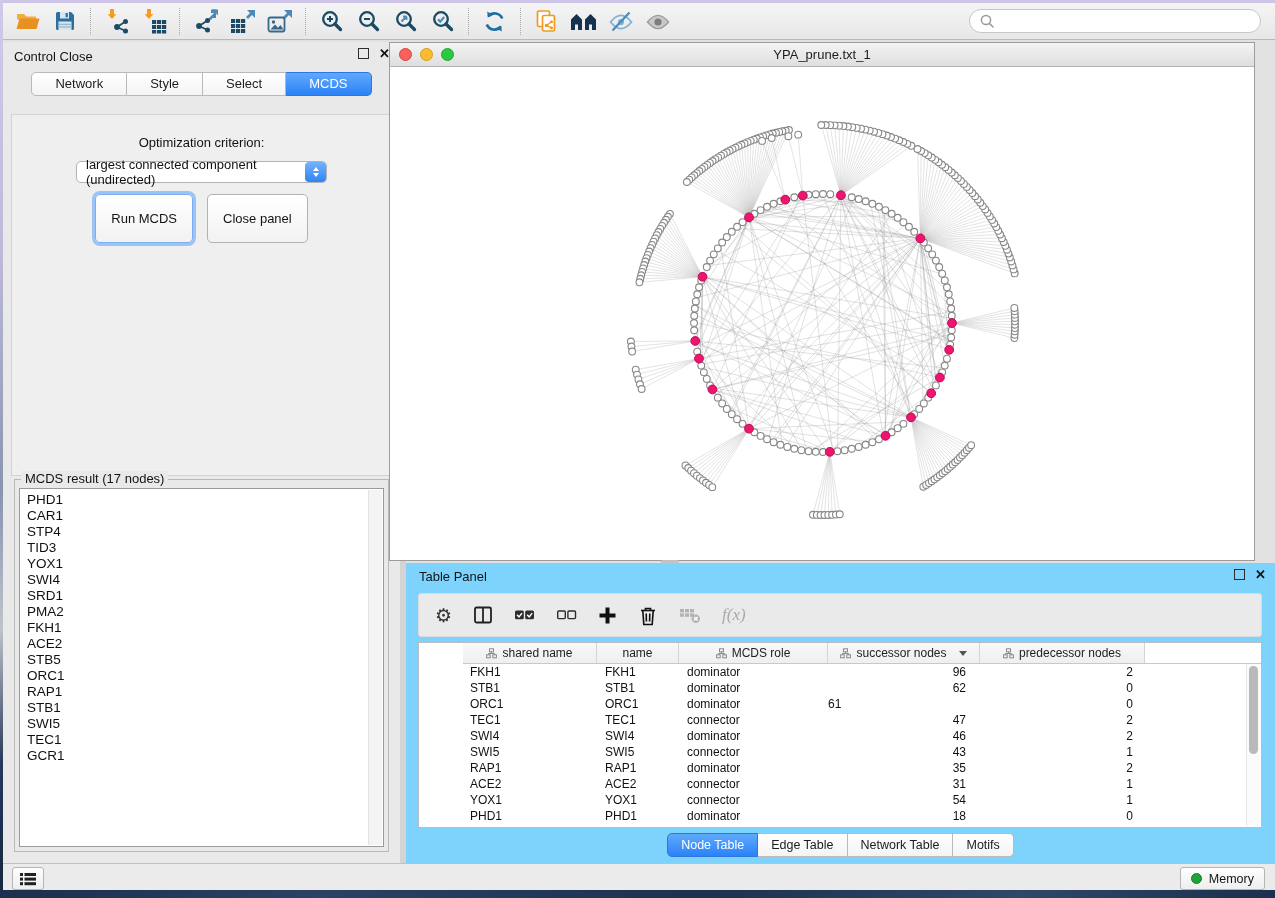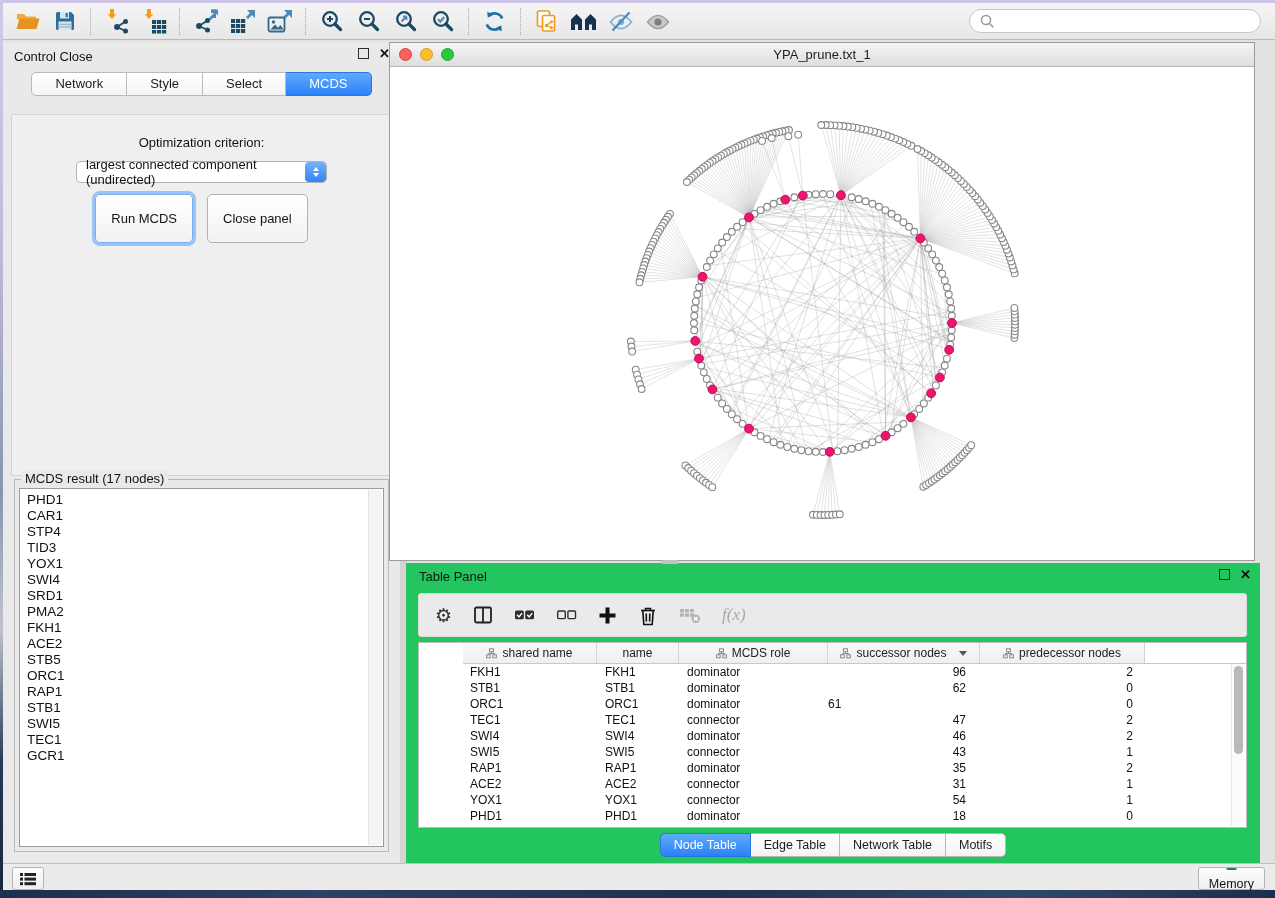--- a/index.html
+++ b/index.html
@@ -62,21 +62,21 @@
               border:1px solid #9c9c9c;box-sizing:border-box;}
   .titlebar{position:relative;height:23px;background:linear-gradient(#f4f4f4,#dedede);border-bottom:1px solid #b4b4b4;}
   .lights{position:absolute;left:9px;top:5px;display:flex;gap:8px;}
   .light{width:13px;height:13px;border-radius:50%;box-sizing:border-box;}
   .light.red{background:#fb605c;border:1px solid #d8443c;}
   .light.yellow{background:#fdbc2e;border:1px solid #d49c24;}
   .light.green{background:#2bc840;border:1px solid #1ea82f;}
   .net-title{position:absolute;left:0;right:0;top:4px;text-align:center;font-size:13px;color:#1d1d1d;font-weight:500;}
   .canvas{position:absolute;left:0;top:24px;width:864px;height:493px;background:#fff;overflow:hidden;}
   
-  .table-panel{position:absolute;left:406px;top:563px;right:15px;height:300px;background:#22c55e;}
+  .table-panel{position:absolute;left:406px;top:563px;right:0;height:300px;background:#7dd3fc;}
   .tp-title{position:absolute;left:13px;top:6px;font-size:13px;color:#141414;}
   .tp-toolbar{position:absolute;left:12px;right:13px;top:30px;height:44px;background:#eaeaea;border:1px solid #dcdcdc;
               border-radius:3px;display:flex;align-items:center;gap:21px;padding-left:16px;box-sizing:border-box;}
   .tp-tool{display:flex;align-items:center;justify-content:center;}
   .gear-glyph{font-size:19px;color:#333;line-height:19px;}
   .fx-glyph{font-family:"Liberation Serif",serif;font-style:italic;font-size:17px;color:#a9a9a9;}
   .tp-table{position:absolute;left:12px;right:13px;top:79px;height:186px;background:#fff;border:1px solid #bcbcbc;box-sizing:border-box;padding-left:44px;}
   .thead{display:flex;height:20px;border-bottom:1px solid #c8c8c8;}
   .th{display:flex;align-items:center;justify-content:center;gap:5px;font-size:12px;color:#222;
       background:linear-gradient(#f8f8f8,#efefef);border-right:1px solid #d4d4d4;box-sizing:border-box;}
@@ -87,21 +87,21 @@
   .tp-scroll{position:absolute;right:1px;top:21px;bottom:1px;width:13px;background:#fbfbfb;border-left:1px solid #e6e6e6;}
   .tp-thumb{position:absolute;top:2px;right:2px;width:9px;height:88px;background:#b9b9b9;border-radius:5px;}
   .tp-tabs{position:absolute;left:0;right:0;top:270px;display:flex;justify-content:center;}
   .tp-tabs .seg{font-size:12.5px;padding:3px 13px;}
   .hsplit-handle{position:absolute;left:255px;top:-3px;width:18px;height:4px;background:#c2c2c2;border-radius:2px;}
   
   .status-bar{position:absolute;left:3px;right:0;top:863px;height:28px;background:#ebebeb;border-top:1px solid #c0c0c0;box-sizing:border-box;}
   .sb-btn{position:absolute;left:9px;top:3px;width:30px;height:21px;background:linear-gradient(#fdfdfd,#efefef);
           border:1px solid #b5b5b5;border-radius:3px;display:flex;align-items:center;justify-content:center;}
   .mem-btn{position:absolute;right:10px;top:3px;height:21px;padding:0 10px;background:linear-gradient(#fdfdfd,#efefef);
-          border:1px solid #b5b5b5;border-radius:3px;display:flex;align-items:center;gap:7px;font-size:12.5px;color:#141414;flex-direction:column;}
+          border:1px solid #b5b5b5;border-radius:3px;display:flex;align-items:center;gap:7px;font-size:12.5px;color:#141414;}
   .mem-dot{width:11px;height:11px;border-radius:50%;background:#1fa335;border:1px solid #15802a;box-sizing:border-box;}
 </style>
 </head>
 <body>
 
 <div class="app">
   <div class="wp-top"></div>
 
   <div class="toolbar">
     <div class="tbtn">

